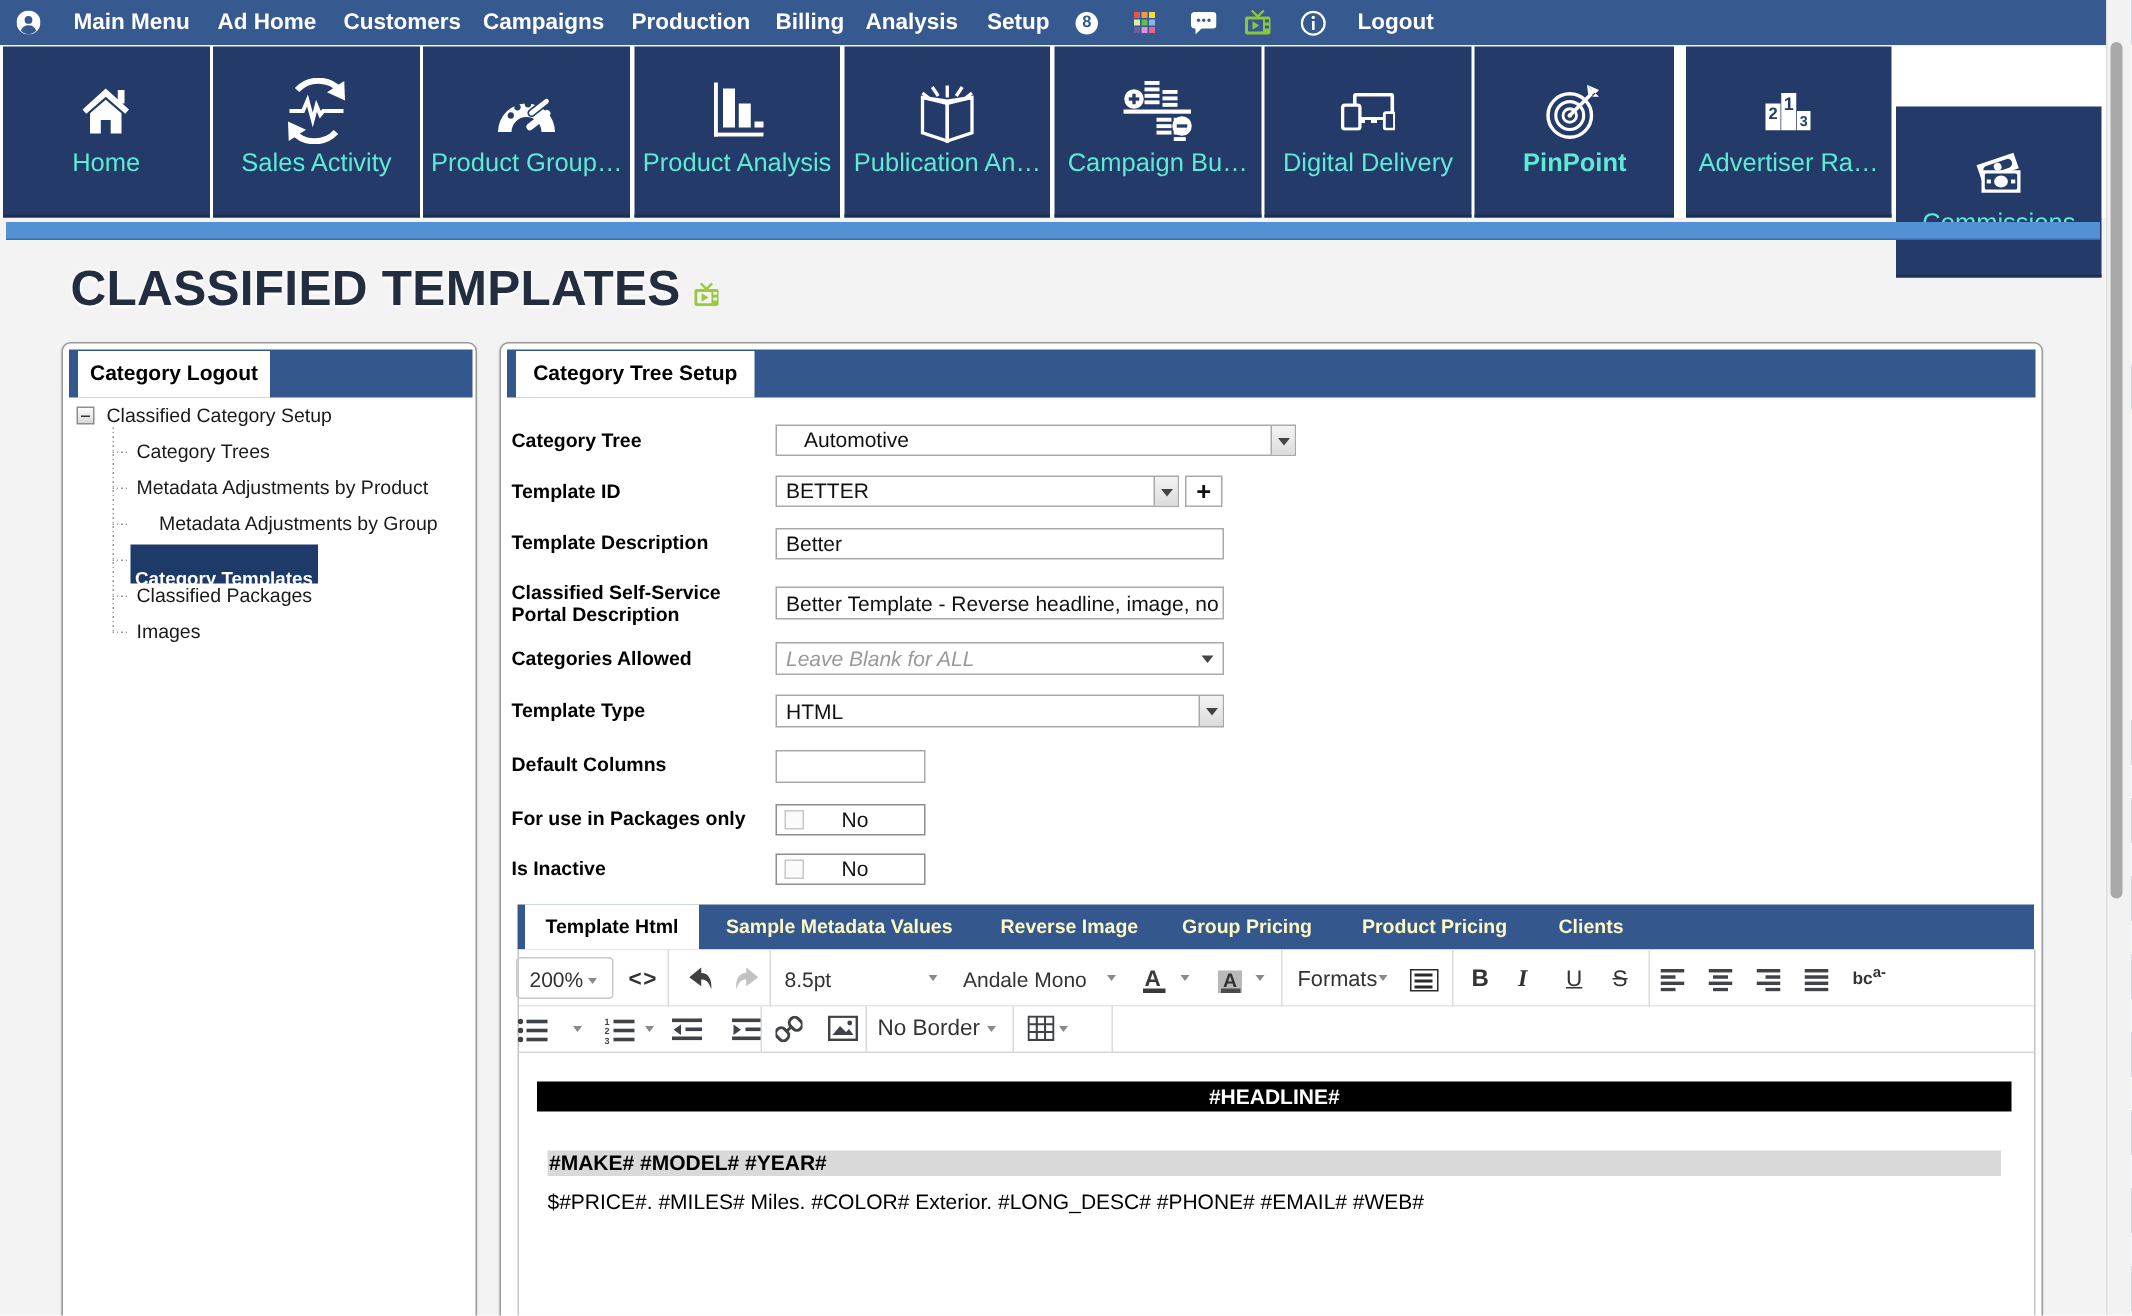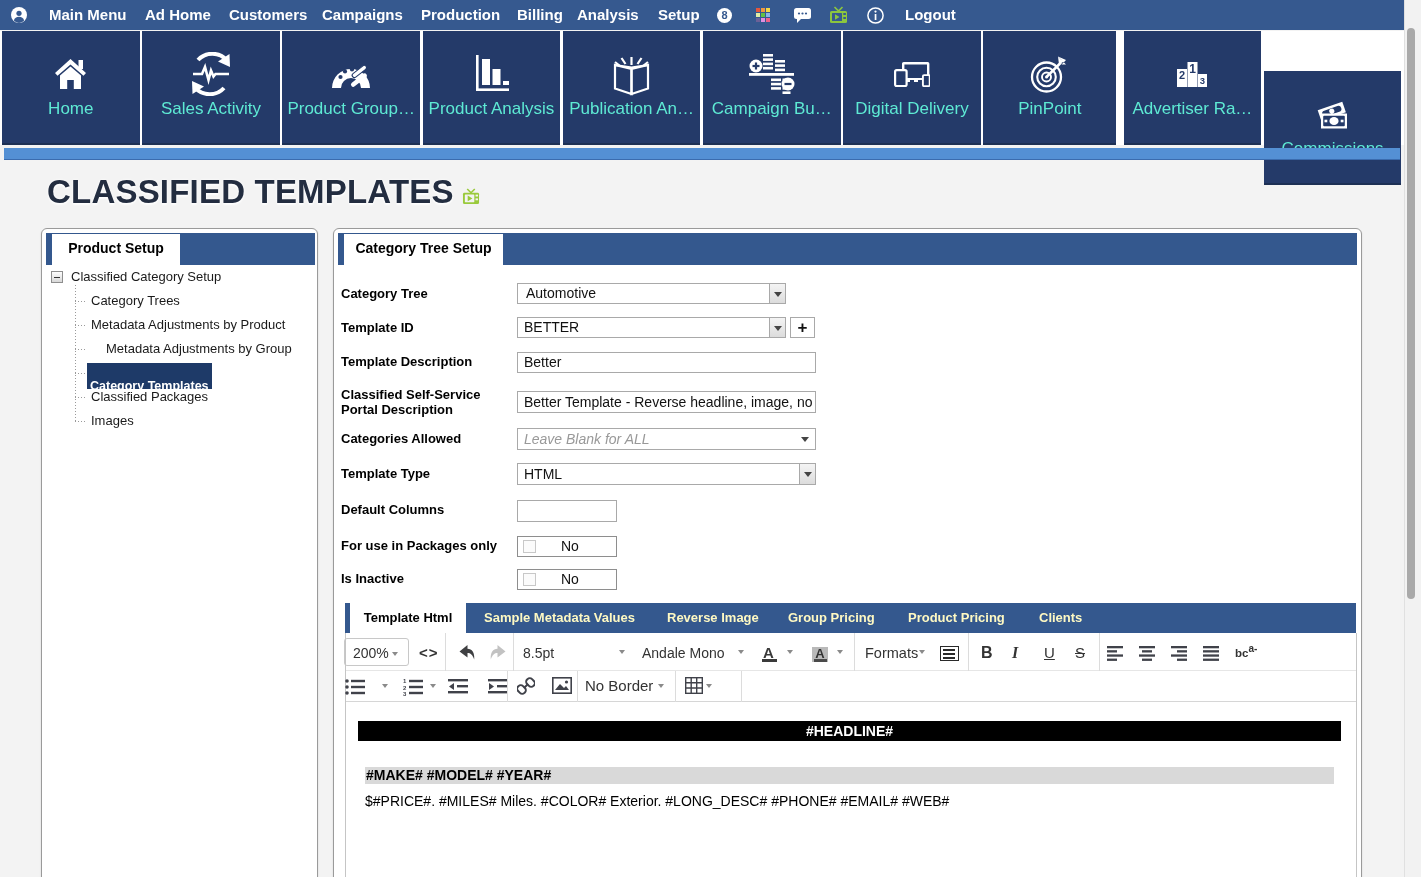--- a/index.html
+++ b/index.html
@@ -200,21 +200,21 @@
           <rect x="9.2" y="1.2" width="25" height="17" rx="0.5" fill="none" stroke="#fff" stroke-width="2.4"></rect>
           <rect x="12" y="16" width="20" height="4" fill="#fff"></rect>
           <rect x="16" y="18" width="4" height="3" fill="#243a69"></rect>
           <rect x="24" y="18" width="4" height="3" fill="#243a69"></rect>
           <rect x="1.1" y="8.1" width="11.5" height="16" rx="1.6" fill="#243a69" stroke="#fff" stroke-width="2.2"></rect>
           <rect x="28.9" y="13.1" width="6.8" height="11" rx="1.2" fill="#243a69" stroke="#fff" stroke-width="1.9"></rect>
         </svg>
       </div>
       <div class="lb">Digital Delivery</div>
     </div>
-    <div class="tile" style="left: 983.4px; width: 133px;">
+    <div class="tile" style="left: 983.4px; width: 133px; font-weight: bold;">
       <div class="ic">
         <svg width="39" height="40" viewBox="0 0 39 40">
           <circle cx="16.5" cy="23" r="14.5" stroke="#fff" stroke-width="2.3" fill="none"></circle>
           <circle cx="16.5" cy="23" r="9.3" stroke="#fff" stroke-width="2.1" fill="none"></circle>
           <circle cx="16.5" cy="23" r="4.5" stroke="#fff" stroke-width="1.9" fill="none"></circle>
           <circle cx="16.5" cy="23" r="1.5" fill="#fff"></circle>
           <path d="M16.5 23 L31 8.5" stroke="#fff" stroke-width="2.5"></path>
           <path d="M29 10.5 L28 2.5 L31.5 6 L35.5 6.5 Z" fill="#fff"></path>
           <path d="M28 2.5 L36 10.5 L31.5 10.5 L36 6 Z" fill="#fff"></path>
         </svg>
@@ -260,21 +260,21 @@
   <path d="M5.5 1 L9.5 5 L13.5 1" stroke="#9aca3c" stroke-width="1.7" fill="none"></path>
   <rect x="1" y="5" width="17" height="12" rx="1.5" fill="#9aca3c"></rect>
   <rect x="3" y="7" width="10" height="8" rx="0.5" fill="#f3f3f3"></rect>
   <path d="M6 8 L11 11 L6 14 Z" fill="#9aca3c"></path>
   <rect x="14.3" y="7" width="2.6" height="2" fill="#f3f3f3"></rect>
   <rect x="14.3" y="11" width="2.6" height="2" fill="#f3f3f3"></rect>
 </svg>
 
 <div class="panel" id="lpanel" style="left:41px;top:228px;width:277px;height:660px;">
   <div class="pbar" style="width:269px;"></div>
-  <div class="ptab" style="left:10px;width:128px;">Product Setup</div>
+  <div class="ptab" style="left:10px;width:128px;">Category Logout</div>
   <div id="tree">
       <div style="position:absolute;left:33px;top:56px;width:1px;height:137px;background-image:repeating-linear-gradient(to bottom,#9a9a9a 0 1px,transparent 1px 3px);"></div>
       <div class="trow" style="left:9px;top:42px;width:12px;height:12px;border:1px solid #8e8e8e;background:linear-gradient(#fdfdfd,#d8d8d8);">
         <div style="position:absolute;left:2px;top:4.5px;width:6px;height:1.5px;background:#333"></div>
       </div>
       <div class="trow" style="left:29px;top:40px;">Classified Category Setup</div>
       <div style="position:absolute;left:33px;top:72px;width:10px;height:1px;background-image:repeating-linear-gradient(to right,#9a9a9a 0 1px,transparent 1px 3px);"></div>
       <div class="trow" style="left:49px;top:63.5px;">Category Trees</div>
       <div style="position:absolute;left:33px;top:96px;width:10px;height:1px;background-image:repeating-linear-gradient(to right,#9a9a9a 0 1px,transparent 1px 3px);"></div>
       <div class="trow" style="left:49px;top:87.5px;">Metadata Adjustments by Product</div>
@@ -287,21 +287,21 @@
       <div style="position:absolute;left:33px;top:192px;width:10px;height:1px;background-image:repeating-linear-gradient(to right,#9a9a9a 0 1px,transparent 1px 3px);"></div>
       <div class="trow" style="left:49px;top:183.5px;">Images</div>
     </div>
 </div>
 
 <div class="panel" id="rpanel" style="left:333px;top:228px;width:1029px;height:660px;">
   <div class="pbar" style="width:1019px;"></div>
   <div class="ptab" style="left:10px;width:159px;">Category Tree Setup</div>
   <div id="form">
       <div class="flabel" style="left:7px;top:57px;">Category Tree</div>
-      <div class="finput" style="left:183px;top:54px;width:269px;height:21px;line-height:19px;padding-left:8px;">Automotive<div class="arrowbox">
+      <div class="finput" style="left:183px;top:54px;width:347px;height:21px;line-height:19px;padding-left:18px;">Automotive<div class="arrowbox">
           <div class="tri" style="left:3.5px;top:8px;"></div>
         </div></div>
       <div class="flabel" style="left:7px;top:91px;">Template ID</div>
       <div class="finput" style="left:183px;top:88px;width:269px;height:21px;line-height:19px;padding-left:6px;">BETTER<div class="arrowbox">
           <div class="tri" style="left:3.5px;top:8px;"></div>
         </div></div>
       <div class="finput" style="left:456px;top:88px;width:25px;height:21px;text-align:center;line-height:19px;font-size:17px;font-weight:bold;padding:0;">+</div>
       <div class="flabel" style="left:7px;top:125px;">Template Description</div>
       <div class="finput" style="left:183px;top:123px;width:299px;height:21px;line-height:19px;padding-left:6px;">Better</div>
       <div class="flabel" style="left:7px;top:157.5px;">Classified Self-Service</div>

